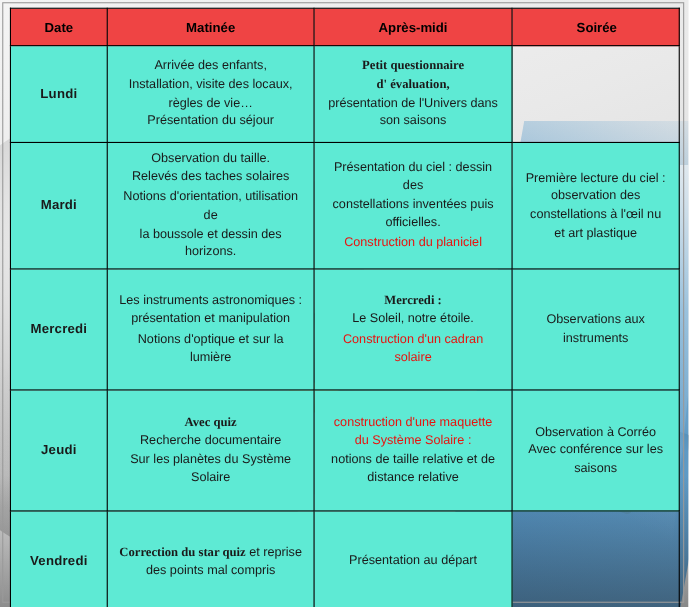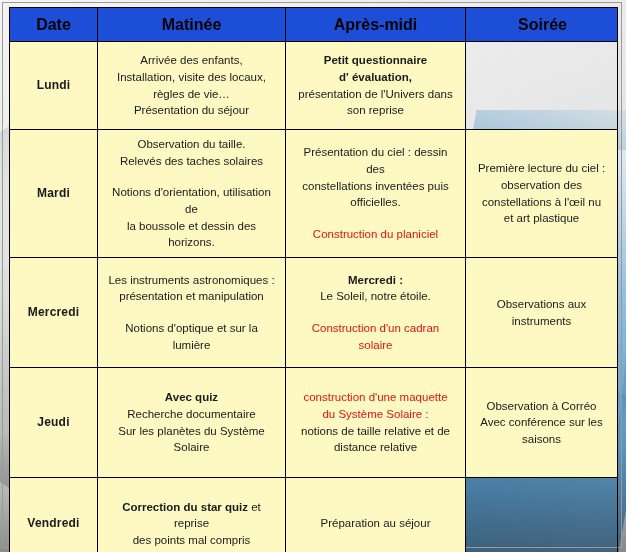--- a/index.html
+++ b/index.html
@@ -123,54 +123,54 @@
     box-sizing: border-box;
   }
 
   .col-date   { width: 88px; }
   .col-matin  { width: 188px; }
   .col-apres  { width: 180px; }
   .col-soiree { width: 152px; }
 
   thead th {
     height: 34px;
-    font-size: 16px;
+    font-size: 12px;
     font-weight: bold;
     color: #000;
-    background: #1d4ed8;
+    background: #ef4444;
     text-align: center;
     padding: 4px 8px;
   }
   thead th.th-left {
     text-align: center;
     padding-left: 10px;
   }
 
   tbody td {
-    background: #fef9c3;
+    background: #5eead4;
     font-size: 11.5px;
     line-height: 1.45;
     color: #1a1a1a;
     text-align: center;
   }
   tbody td.day {
     font-weight: bold;
     font-size: 12px;
     letter-spacing: 0.2px;
   }
 
   .row-lundi    td { height: 88px; }
   .row-mardi    td { height: 113px; }
   .row-mercredi td { height: 110px; }
   .row-jeudi    td { height: 110px; }
   .row-vendredi td { height: 92px; }
 
   .cell-p { margin: 0; }
-  .cell-p + .cell-p { margin-top: 15px; }
-  .b { font-weight: bold; }
+  .cell-p + .cell-p { margin-top: 2px; }
+  .b { font-weight: bold; font-family: Liberation Serif, serif; }
   .red { color: #e8130f; }
 
   
   .transparent { background: transparent !important; }
 </style>
 </head>
 <body>
 
 <div class="page">
 
@@ -214,21 +214,21 @@
             <span>Installation, visite des locaux,</span><br>
             <span>règles de vie…</span><br>
             <span>Présentation du séjour</span>
           </div>
         </td>
         <td>
           <div class="cell-p">
             <span class="b">Petit questionnaire</span><br>
             <span class="b">d' évaluation,</span><br>
             <span>présentation de l'Univers dans</span><br>
-            <span>son reprise</span>
+            <span>son saisons</span>
           </div>
         </td>
         <td class="transparent"></td>
       </tr>
 
       <tr class="row-mardi">
         <td class="day">Mardi</td>
         <td>
           <div class="cell-p">
             <span>Observation du taille.</span><br>
@@ -316,21 +316,21 @@
       <tr class="row-vendredi">
         <td class="day">Vendredi</td>
         <td>
           <div class="cell-p">
             <span class="b">Correction du star quiz</span><span> et reprise</span><br>
             <span>des points mal compris</span>
           </div>
         </td>
         <td>
           <div class="cell-p">
-            <span>Préparation au séjour</span>
+            <span>Présentation au départ</span>
           </div>
         </td>
         <td class="transparent"></td>
       </tr>
 
     </tbody>
   </table>
 </div>
 
 </body></html>

